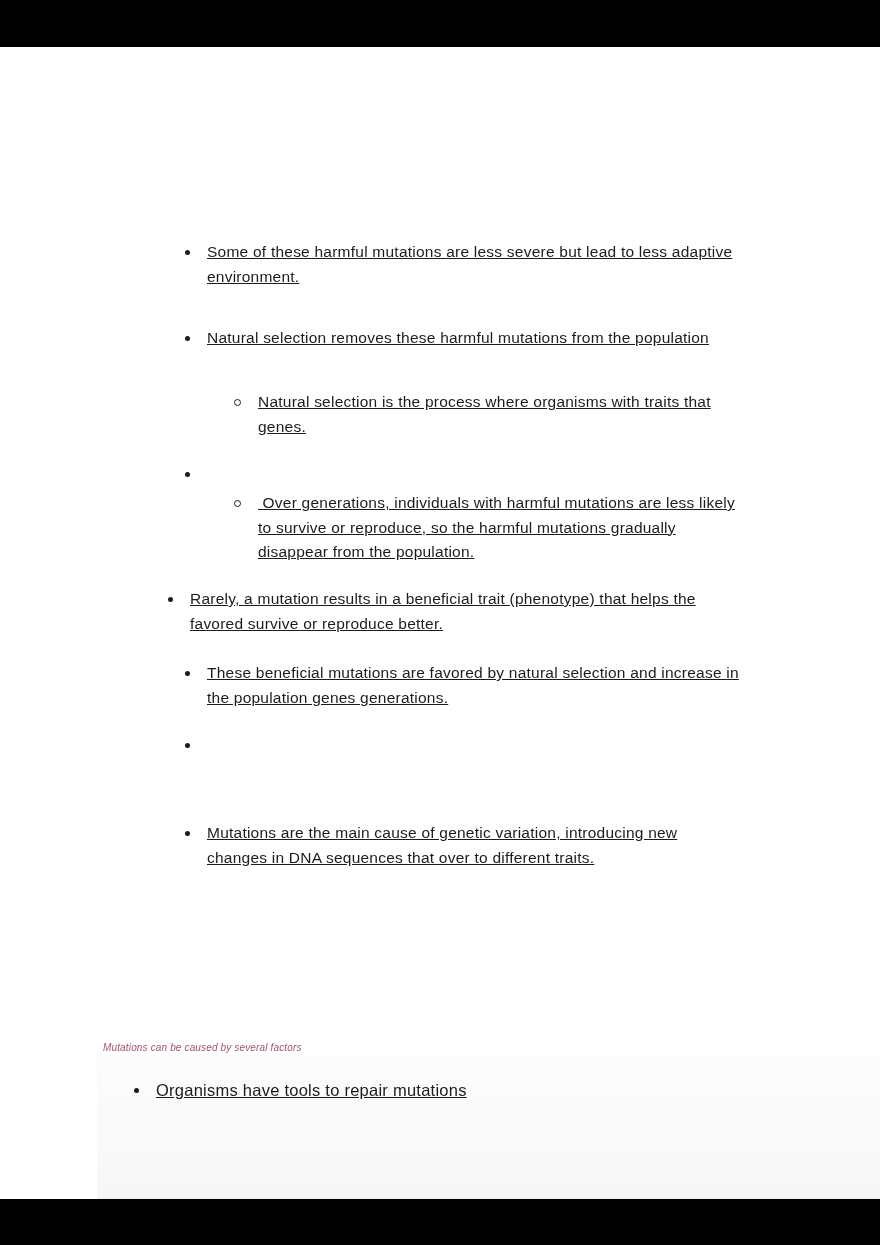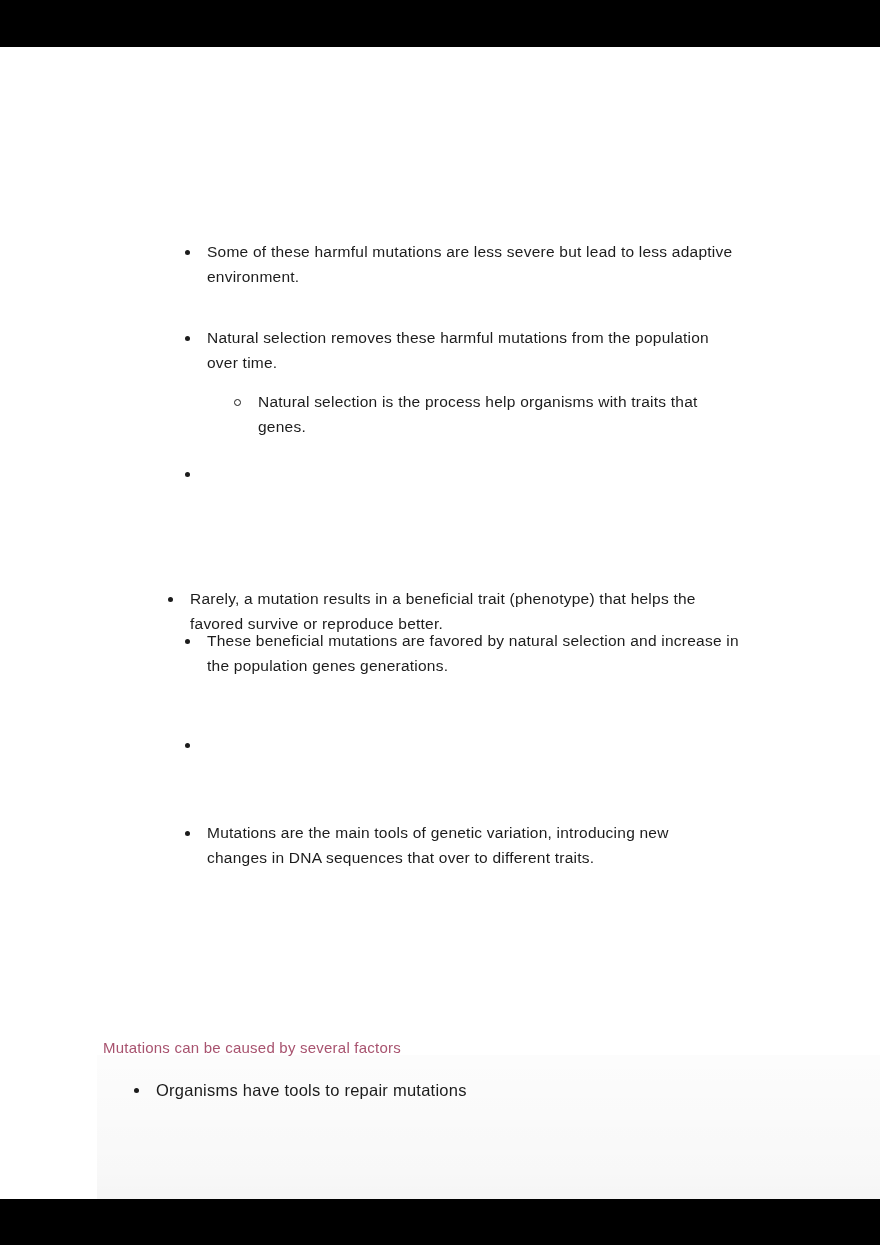--- a/index.html
+++ b/index.html
@@ -13,32 +13,32 @@
   .letterbox.bottom{top:1199px;height:46px}
   .page{position:absolute;top:47px;left:0;width:880px;height:1152px;background:var(--page-bg,#fff)}
   .shade{
     position:absolute;left:97px;top:1008px;width:783px;height:191px;
     background:linear-gradient(180deg, rgba(0,0,0,0.012) 0%, rgba(0,0,0,0.028) 60%, rgba(0,0,0,0.055) 100%);
     pointer-events:none;
   }
   .item{
     position:absolute;
     color:var(--body-text,#1c1c1c);
-    font-size:15.5px;line-height:24.6px;letter-spacing:0.015em;
+    font-size:15.5px;line-height:24.6px;letter-spacing:0.015em;text-decoration:underline;
   }
   .item .line{white-space:pre}
   .marker{position:absolute;box-sizing:border-box}
   .marker.disc{width:5px;height:5px;border-radius:50%;background:var(--body-text,#1c1c1c);left:-22px;top:10px}
   .marker.circle{width:7px;height:7px;border-radius:50%;border:1.4px solid var(--body-text,#1c1c1c);background:transparent;left:-24px;top:9px}
   .item.sec2{font-size:16.5px}
   .item.sec2 .marker.disc{top:10px}
   .heading{
     position:absolute;left:103px;top:989px;
     color:var(--heading,#a8536f);
-    font-size:15px;line-height:24.6px;letter-spacing:0.015em;white-space:pre;
+    font-size:10px;line-height:24.6px;letter-spacing:0.015em;white-space:pre;font-style:italic;
   }
 </style>
 </head>
 <body>
 
 <div class="letterbox top"></div>
 
 <div class="page">
 
   <div class="item" style="left:207px;top:193px">
@@ -46,63 +46,70 @@
     <div>
         <div class="line">Some of these harmful mutations are less severe but lead to less adaptive</div>
         <div class="line">environment.</div>
       </div>
   </div>
 
   <div class="item" style="left:207px;top:279px">
     <span class="marker disc"></span>
     <div>
         <div class="line">Natural selection removes these harmful mutations from the population</div>
-        <div class="line">over time.</div>
       </div>
   </div>
 
   <div class="item" style="left:258px;top:343px">
     <span class="marker circle"></span>
     <div>
-        <div class="line">Natural selection is the process help organisms with traits that</div>
+        <div class="line">Natural selection is the process where organisms with traits that</div>
         <div class="line">genes.</div>
       </div>
   </div>
 
   <div class="item" style="left:207px;top:415px">
     <span class="marker disc"></span>
     <div></div>
   </div>
 
+  <div class="item" style="left:258px;top:444px">
+    <span class="marker circle"></span>
+    <div>
+        <div class="line"> Over generations, individuals with harmful mutations are less likely</div>
+        <div class="line">to survive or reproduce, so the harmful mutations gradually</div>
+        <div class="line">disappear from the population.</div>
+      </div>
+  </div>
 
   <div class="item" style="left:190px;top:540px">
     <span class="marker disc"></span>
     <div>
         <div class="line">Rarely, a mutation results in a beneficial trait (phenotype) that helps the</div>
         <div class="line">favored survive or reproduce better.</div>
       </div>
   </div>
 
-  <div class="item" style="left:207px;top:582px">
+  <div class="item" style="left:207px;top:614px">
     <span class="marker disc"></span>
     <div>
         <div class="line">These beneficial mutations are favored by natural selection and increase in</div>
         <div class="line">the population genes generations.</div>
       </div>
   </div>
 
   <div class="item" style="left:207px;top:686px">
     <span class="marker disc"></span>
     <div></div>
   </div>
 
   <div class="item" style="left:207px;top:774px">
     <span class="marker disc"></span>
     <div>
-        <div class="line">Mutations are the main tools of genetic variation, introducing new</div>
+        <div class="line">Mutations are the main cause of genetic variation, introducing new</div>
         <div class="line">changes in DNA sequences that over to different traits.</div>
       </div>
   </div>
 
   <div class="heading">Mutations can be caused by several factors</div>
 
   <div class="item sec2" style="left:156px;top:1031px">
     <span class="marker disc"></span>
     <div>
         <div class="line">Organisms have tools to repair mutations</div>

